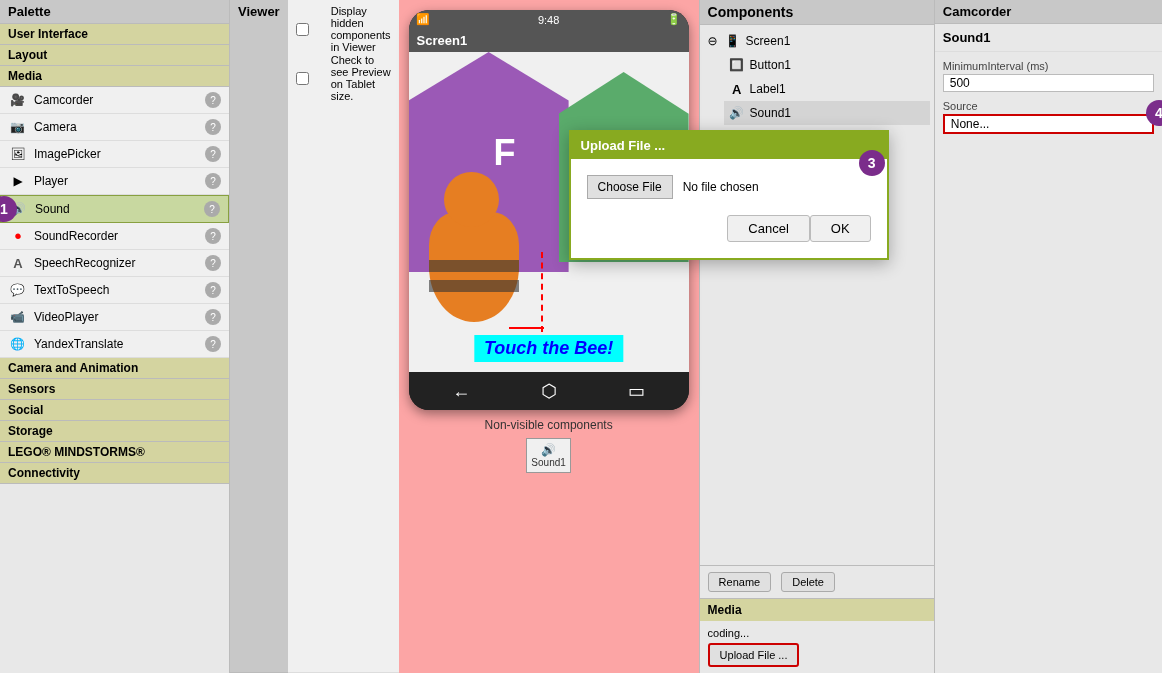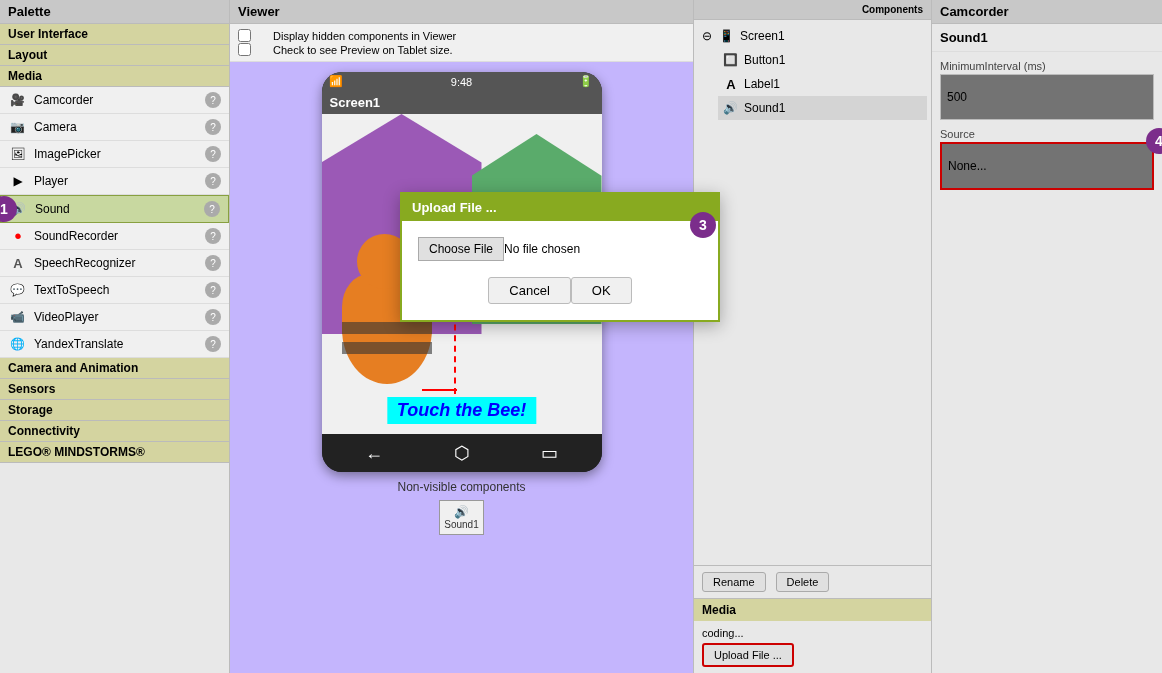--- a/index.html
+++ b/index.html
@@ -11,38 +11,38 @@
     .palette { width: 230px; background: #e8e8e8; border-right: 1px solid #bbb; overflow-y: auto; flex-shrink: 0; }
     .palette-header { background: #c8c8c8; padding: 4px 8px; font-weight: bold; font-size: 13px; border-bottom: 1px solid #bbb; }
     .palette-section { background: #d4d4a0; padding: 3px 8px; font-weight: bold; font-size: 12px; border-bottom: 1px solid #bbb; cursor: pointer; }
     .palette-item { display: flex; align-items: center; padding: 3px 8px; border-bottom: 1px solid #ddd; cursor: pointer; background: #f0f0f0; }
     .palette-item.selected { background: #c8d8a0; border: 1px solid #88a040; }
     .palette-item-icon { width: 20px; height: 20px; margin-right: 6px; display: flex; align-items: center; justify-content: center; flex-shrink: 0; }
     .palette-item-name { flex: 1; font-size: 12px; }
     .palette-item-help { width: 16px; height: 16px; background: #aaa; border-radius: 50%; display: flex; align-items: center; justify-content: center; color: white; font-size: 10px; cursor: pointer; flex-shrink: 0; }
 
     
-    .viewer { flex: 1; background: #c4b5fd; border-right: 1px solid #bbb; display: flex; flex-direction: column; }
+    .viewer { flex: 1; background: #fca5a5; border-right: 1px solid #bbb; display: flex; flex-direction: row; }
     .viewer-header { background: #c8c8c8; padding: 4px 8px; font-weight: bold; font-size: 13px; border-bottom: 1px solid #bbb; }
     .viewer-options { padding: 4px 8px; font-size: 11px; background: #f0f0f0; border-bottom: 1px solid #ddd; }
     .viewer-options label { display: flex; align-items: center; gap: 22px; margin: 1px 0; }
     .viewer-content { flex: 1; display: flex; flex-direction: column; align-items: center; padding: 10px; position: relative; }
 
     
     .phone { width: 280px; background: #222; border-radius: 20px; overflow: hidden; position: relative; box-shadow: 0 4px 12px rgba(0,0,0,0.4); }
     .phone-status-bar { background: #555; display: flex; justify-content: space-between; align-items: center; padding: 3px 8px; color: white; font-size: 11px; }
     .phone-screen-title { background: #555; padding: 4px 8px; color: white; font-size: 13px; font-weight: bold; }
     .phone-screen { background: #f0f0f0; min-height: 320px; position: relative; overflow: hidden; }
     .phone-nav-bar { background: #222; display: flex; justify-content: space-around; align-items: center; padding: 8px; }
     .non-visible-section { text-align: center; padding: 8px; font-size: 12px; color: #333; }
     .sound1-component { display: flex; flex-direction: column; align-items: center; border: 1px solid #999; padding: 4px; background: #f0f0f0; }
 
     
     .components { width: 238px; background: #e8e8e8; border-right: 1px solid #bbb; display: flex; flex-direction: column; }
-    .components-header { background: #c8c8c8; padding: 4px 8px; font-weight: bold; font-size: 10px; border-bottom: 1px solid #bbb; text-align: right; }
+    .components-header { background: #c8c8c8; padding: 4px 8px; font-weight: bold; font-size: 14px; border-bottom: 1px solid #bbb; }
     .components-tree { flex: 1; padding: 4px; }
     .tree-item { display: flex; align-items: center; padding: 3px 4px; cursor: pointer; }
     .tree-item.selected { background: #d4d4d4; }
     .tree-expand { width: 14px; margin-right: 2px; }
     .tree-icon { width: 18px; height: 18px; margin-right: 4px; display: flex; align-items: center; justify-content: center; }
     .tree-label { font-size: 12px; }
     .tree-child { margin-left: 20px; }
     .components-footer { padding: 6px 8px; display: flex; gap: 10px; border-top: 1px solid #bbb; }
     .btn-small { padding: 3px 10px; font-size: 11px; background: #e0e0e0; border: 1px solid #aaa; border-radius: 3px; cursor: pointer; }
     .media-section { background: #d4d4a0; padding: 4px 8px; font-weight: bold; border-top: 1px solid #bbb; }
@@ -50,30 +50,30 @@
     .media-file { margin-bottom: 4px; }
     .btn-upload { padding: 4px 10px; font-size: 11px; background: #e0e0e0; border: 2px solid #cc0000; border-radius: 3px; cursor: pointer; display: block; }
 
     
     .properties { width: 230px; background: #e8e8e8; display: flex; flex-direction: column; }
     .properties-header { background: #c8c8c8; padding: 4px 8px; font-weight: bold; font-size: 13px; border-bottom: 1px solid #bbb; }
     .properties-title { padding: 6px 8px; font-weight: bold; font-size: 13px; border-bottom: 1px solid #ddd; }
     .properties-content { padding: 8px; }
     .property-row { margin-bottom: 8px; }
     .property-label { font-size: 11px; color: #444; margin-bottom: 2px; }
-    .property-input { width: 100%; padding: 15px 6px; border: 1px solid #bbb; background: #737373; font-size: 12px; }
+    .property-input { width: 100%; padding: 1px 6px; border: 1px solid #bbb; background: #ffffff; font-size: 12px; }
     .property-source { border: 2px solid #cc0000; }
 
     
     .upload-dialog { position: absolute; background: white; border: 2px solid #88aa20; box-shadow: 0 4px 16px rgba(0,0,0,0.3); z-index: 100; width: 320px; top: 120px; left: 160px; }
     .upload-dialog-title { background: #88aa20; color: white; padding: 6px 10px; font-weight: bold; font-size: 13px; }
     .upload-dialog-body { padding: 16px; }
-    .upload-row { display: flex; align-items: center; gap: 0; margin-bottom: 16px; }
+    .upload-row { display: flex; align-items: center; gap: 10px; margin-bottom: 16px; }
     .btn-choose { padding: 4px 10px; background: #e0e0e0; border: 1px solid #aaa; cursor: pointer; font-size: 12px; }
-    .upload-buttons { display: flex; justify-content: center; }
+    .upload-buttons { display: flex; justify-content: flex-end; }
     .btn-dialog { padding: 5px 20px; background: #f0f0f0; border: 1px solid #bbb; cursor: pointer; font-size: 13px; border-radius: 3px; }
 
     
     .step-badge { width: 26px; height: 26px; border-radius: 50%; background: #7b2d8b; color: white; font-weight: bold; font-size: 14px; display: flex; align-items: center; justify-content: center; position: absolute; z-index: 200; }
 
     .viewer-inner { position: relative; width: 100%; display: flex; flex-direction: column; align-items: center; }
   </style>
 </head>
 <body>
 
@@ -133,23 +133,24 @@
       <div class="palette-item-help">?</div>
     </div>
     <div class="palette-item">
       <div class="palette-item-icon">🌐</div>
       <span class="palette-item-name">YandexTranslate</span>
       <div class="palette-item-help">?</div>
     </div>
 
     <div class="palette-section">Camera and Animation</div>
     <div class="palette-section">Sensors</div>
+    <div class="palette-section">Social</div>
     <div class="palette-section">Storage</div>
+    <div class="palette-section">LEGO® MINDSTORMS®</div>
     <div class="palette-section">Connectivity</div>
-    <div class="palette-section">LEGO® MINDSTORMS®</div>
   </div>
 
   <div class="viewer">
     <div class="viewer-header">Viewer</div>
     <div class="viewer-options">
       <label>
         <input type="checkbox" style="">
         <span>Display hidden components in Viewer</span>
       </label>
       <label>

